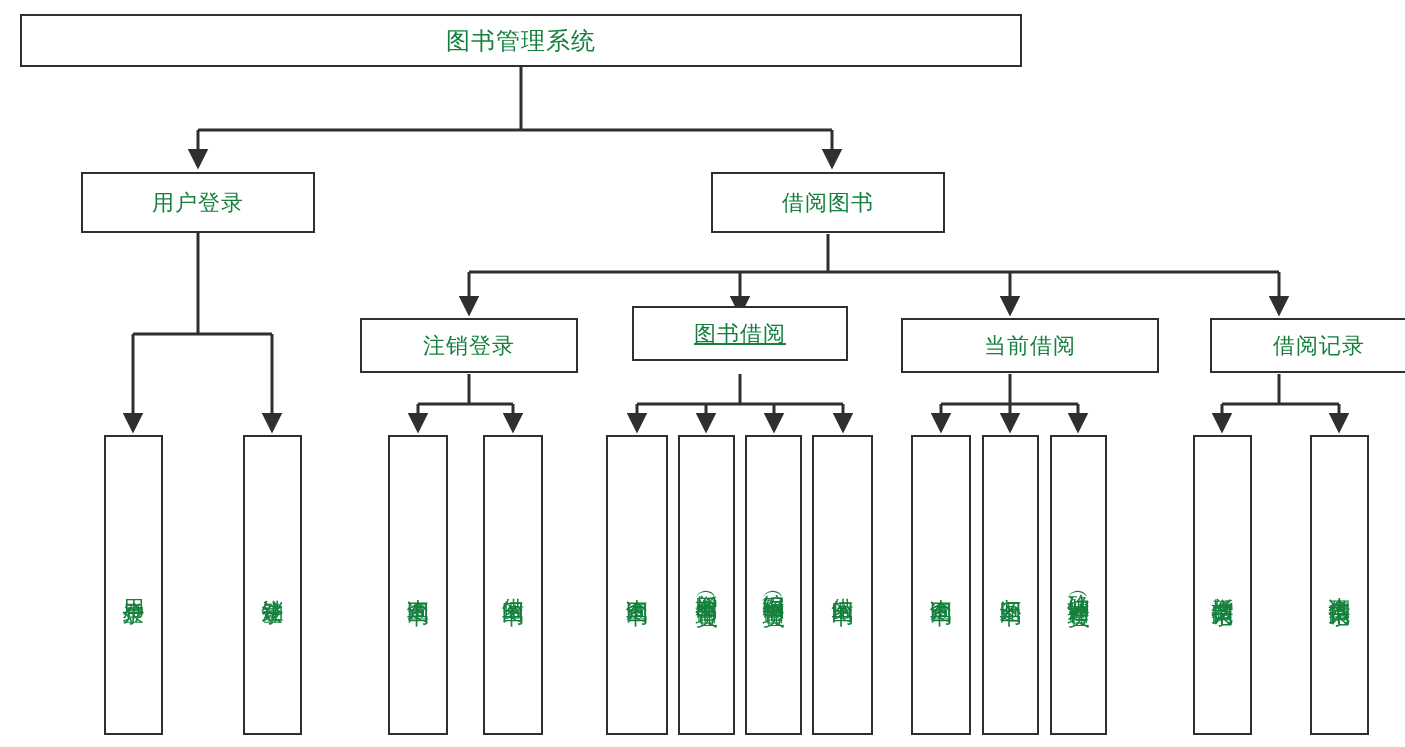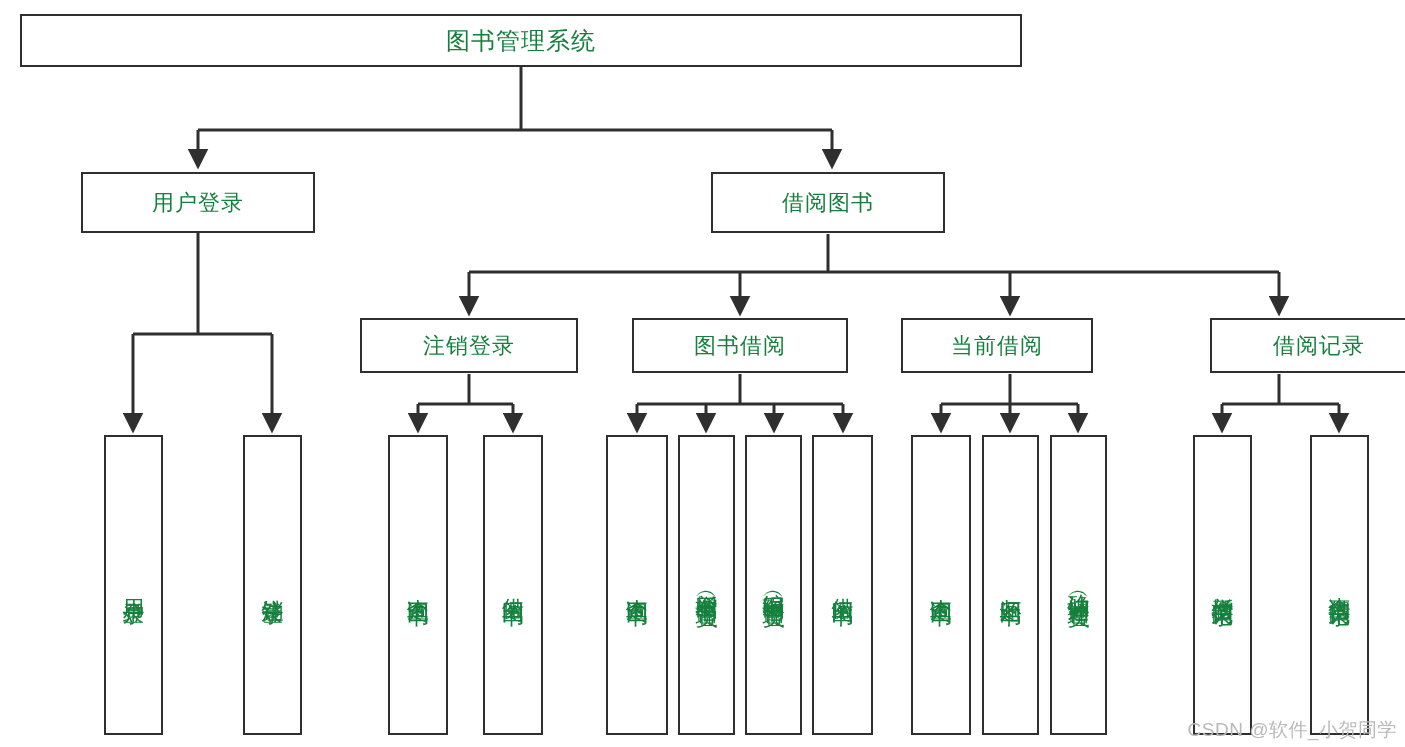--- a/index.html
+++ b/index.html
@@ -78,24 +78,24 @@
   <div class="node horiz" style="left:81px;top:172px;width:234px;height:61px;">
     <span>用户登录</span>
   </div>
   <div class="node horiz" style="left:711px;top:172px;width:234px;height:61px;">
     <span>借阅图书</span>
   </div>
 
   <div class="node horiz" style="left:360px;top:318px;width:218px;height:55px;">
     <span>注销登录</span>
   </div>
-  <div class="node horiz" style="left:632px;top:318px;width:216px;height:55px;">
+  <div class="node horiz" style="left:632px;top:306px;width:216px;height:55px;text-decoration:underline;">
     <span>图书借阅</span>
   </div>
-  <div class="node horiz" style="left:901px;top:318px;width:192px;height:55px;">
+  <div class="node horiz" style="left:901px;top:318px;width:258px;height:55px;">
     <span>当前借阅</span>
   </div>
   <div class="node horiz" style="left:1170px;top:318px;width:218px;height:55px;margin-left:40px;">
     <span>借阅记录</span>
   </div>
 
   <div class="node vert" style="left:104px;top:435px;width:59px;height:300px;">
     <span class="vtext">用户登录</span>
   </div>
   <div class="node vert" style="left:243px;top:435px;width:59px;height:300px;">
@@ -132,14 +132,13 @@
     <span class="vtext">确认归还（管理员）</span>
   </div>
 
   <div class="node vert" style="left:1193px;top:435px;width:59px;height:300px;">
     <span class="vtext">新增借阅记录</span>
   </div>
   <div class="node vert" style="left:1310px;top:435px;width:59px;height:300px;">
     <span class="vtext">查询借阅记录</span>
   </div>
 
-  <div class="watermark">CSDN @软件_小贺同学</div>
 </div>
 
 </body></html>

